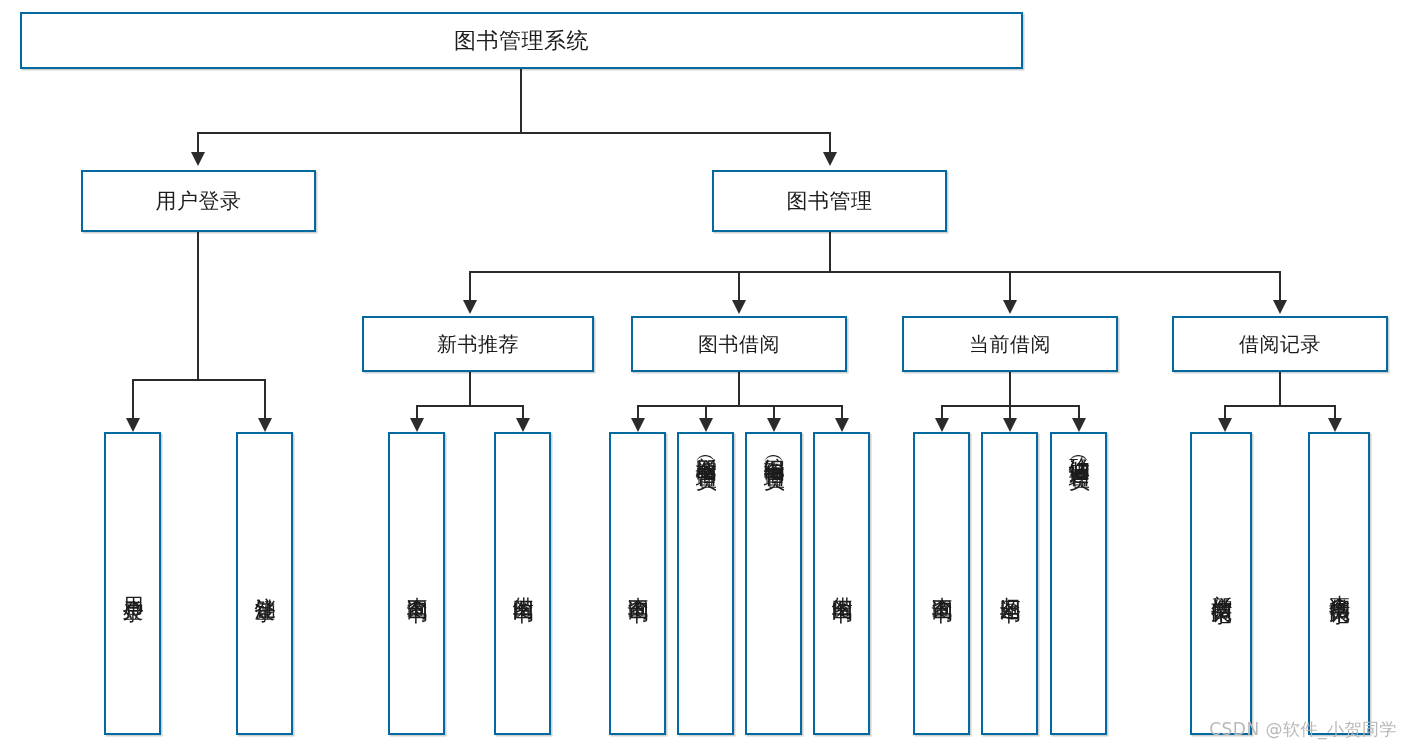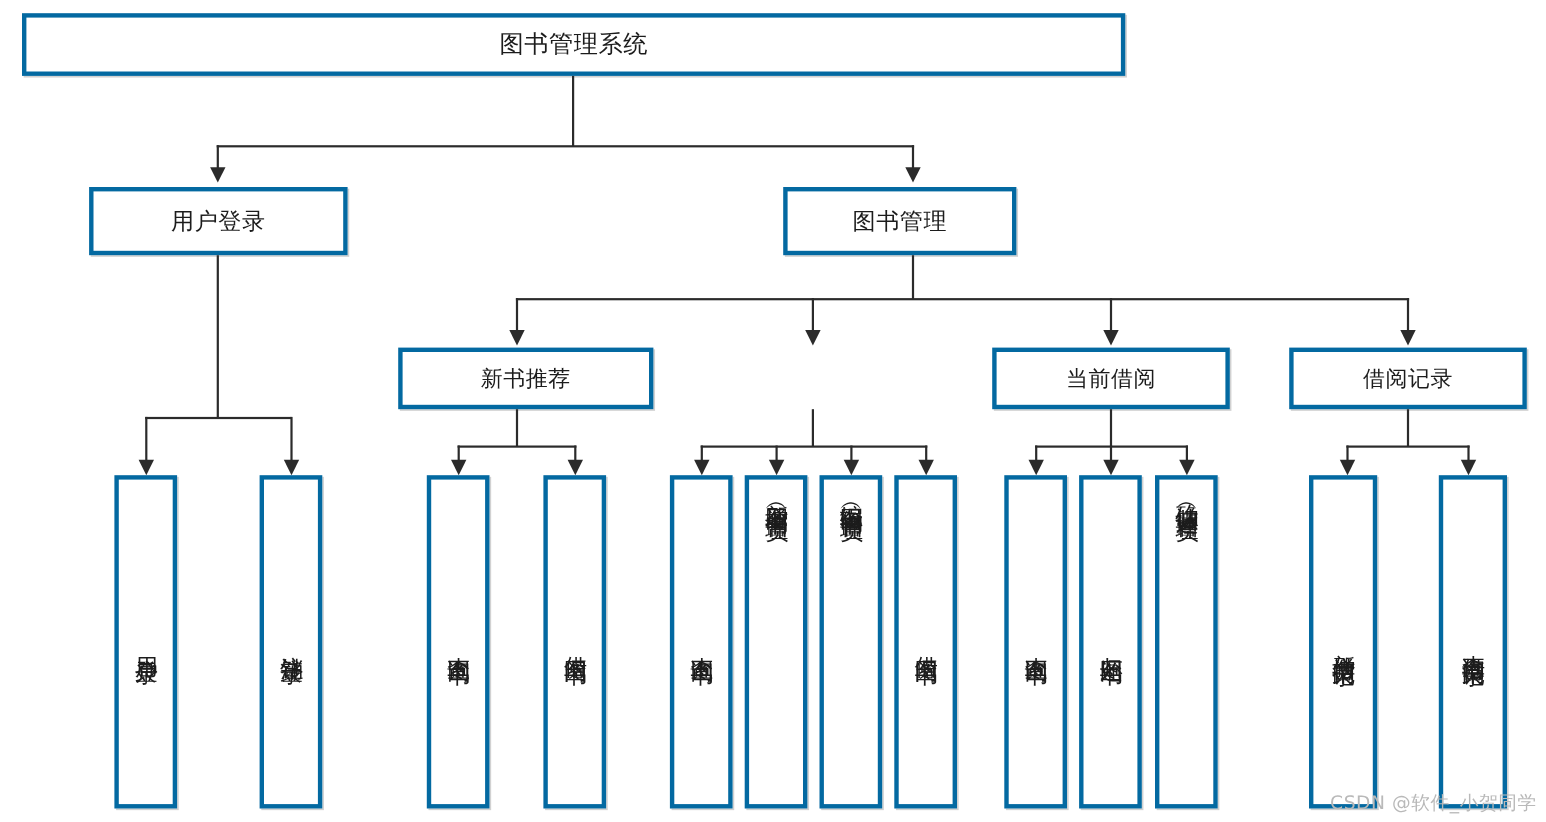--- a/index.html
+++ b/index.html
@@ -16,21 +16,21 @@
     position: relative;
     width: 1405px;
     height: 747px;
     background: #ffffff;
     overflow: hidden;
   }
   
   .node {
     position: absolute;
     box-sizing: border-box;
-    border: 4px solid #0369a1;
+    border: 2px solid #0369a1;
     background: #ffffff;
     display: flex;
     align-items: center;
     justify-content: center;
     box-shadow: 1.5px 1.5px 0 rgba(0,0,0,0.18);
   }
   .node .label {
     text-align: center;
     line-height: 1.25;
     letter-spacing: 0.5px;
@@ -104,21 +104,21 @@
   <div class="ln v" style="left:197px; top:132px; width:2px; height:21px;"></div>
   <div class="arrow" style="left:191px; top:152px;"></div>
 
   <div class="ln v" style="left:829px; top:132px; width:2px; height:21px;"></div>
   <div class="arrow" style="left:823px; top:152px;"></div>
 
   <div class="node lvl2" style="left:81px; top:170px; width:235px; height:62px;">
     <span class="label">用户登录</span>
   </div>
 
-  <div class="node lvl2" style="left:712px; top:170px; width:212px; height:62px;">
+  <div class="node lvl2" style="left:712px; top:170px; width:235px; height:62px;">
     <span class="label">图书管理</span>
   </div>
 
   <div class="ln v" style="left:197px; top:232px; width:2px; height:148px;"></div>
   <div class="ln h" style="left:132px; top:379px; width:133px; height:2px;"></div>
   <div class="ln v" style="left:132px; top:379px; width:2px; height:40px;"></div>
   <div class="arrow" style="left:126px; top:418px;"></div>
   <div class="ln v" style="left:264px; top:379px; width:2px; height:40px;"></div>
   <div class="arrow" style="left:258px; top:418px;"></div>
 
@@ -129,20 +129,23 @@
   <div class="arrow" style="left:463px; top:300px;"></div>
   <div class="ln v" style="left:738px; top:271px; width:2px; height:31px;"></div>
   <div class="arrow" style="left:732px; top:300px;"></div>
   <div class="ln v" style="left:1009px; top:271px; width:2px; height:31px;"></div>
   <div class="arrow" style="left:1003px; top:300px;"></div>
   <div class="ln v" style="left:1279px; top:271px; width:2px; height:31px;"></div>
   <div class="arrow" style="left:1273px; top:300px;"></div>
 
   <div class="node lvl3" style="left:362px; top:316px; width:232px; height:56px;">
     <span class="label">新书推荐</span>
+  </div>
+  <div class="node lvl3" style="left:631px; top:316px; width:216px; height:56px;">
+    <span class="label">图书借阅</span>
   </div>
   <div class="node lvl3" style="left:1172px; top:316px; width:216px; height:56px;">
     <span class="label">借阅记录</span>
   </div>
   <div class="node lvl3" style="left:902px; top:316px; width:216px; height:56px;">
     <span class="label">当前借阅</span>
   </div>
 
   <div class="ln v" style="left:469px; top:372px; width:2px; height:34px;"></div>
   <div class="ln h" style="left:416px; top:405px; width:108px; height:2px;"></div>

